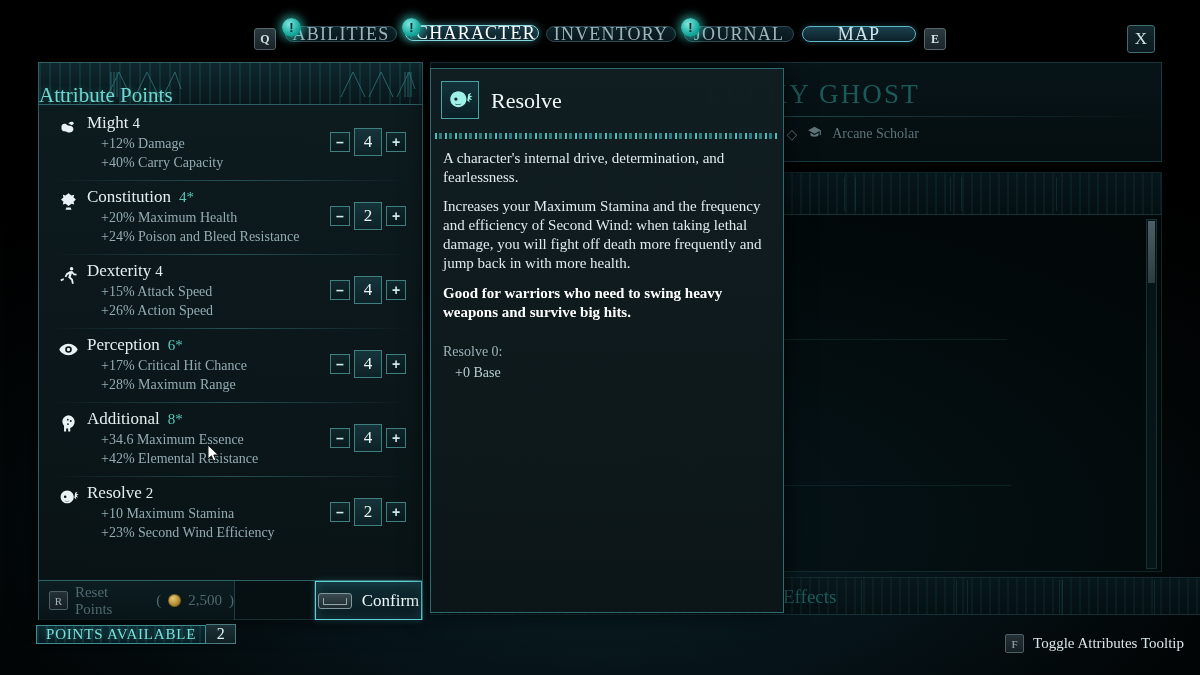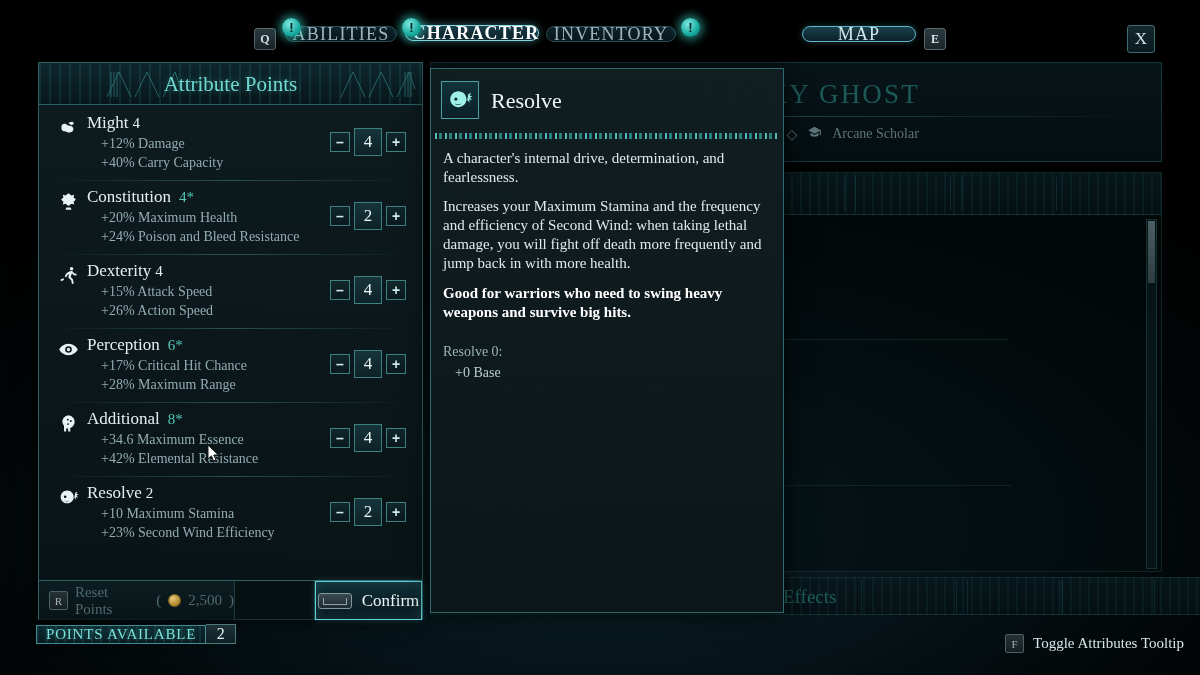--- a/index.html
+++ b/index.html
@@ -34,21 +34,21 @@
     color: #9fb6bd; font-size: 18px; letter-spacing: 1.2px;
     border: 1px solid #2c4a52; border-radius: 11px;
     background: linear-gradient(180deg, rgba(18,42,50,.85), rgba(10,26,32,.9));
     text-transform: uppercase;
   }
   .navtab.active {
     color: #ffffff;
     border: 1px solid #86d8e2;
     background: linear-gradient(180deg, rgba(24,58,70,.95), rgba(12,32,40,.98));
     box-shadow: 0 0 9px rgba(110,210,225,.45), inset 0 0 10px rgba(90,190,210,.18);
-    font-weight: bold;
+    font-weight: normal;
     padding-left: 8px;
   }
   .navtab.hover {
     color: #cfe6ec;
     border: 1px solid #5fb8c8;
     background: linear-gradient(180deg, rgba(28,68,82,.95), rgba(12,34,44,.95));
     box-shadow: 0 0 6px rgba(90,190,210,.3);
   }
   .alertdot {
     position: absolute; width: 19px; height: 19px; border-radius: 50%;
@@ -137,21 +137,21 @@
     box-shadow: 0 0 22px rgba(0,0,0,.7);
   }
   #points-head {
     position: absolute; left: 0; top: 0; width: 383px; height: 42px;
     border-bottom: 1px solid #2d6166;
     background:
       repeating-linear-gradient(90deg, rgba(40,120,124,.20) 0 2px, transparent 2px 10px),
       linear-gradient(180deg, rgba(14,40,46,.95), rgba(8,22,26,.95));
   }
   #points-title {
-    position: absolute; left: 0; top: 9px; width: 383px; text-align: center;
+    position: absolute; left: 0; top: 20px; width: 383px; text-align: left;
     color: #6fd8d2; font-size: 21px; text-shadow: 0 0 8px rgba(90,210,205,.4);
   }
   .orn2 { position: absolute; top: 6px; width: 78px; height: 30px; opacity: .55; }
   .orn2 svg { width: 100%; height: 100%; }
   #attr-list { position: absolute; left: 0; top: 43px; width: 383px; height: 472px; }
   .attr-row { position: absolute; left: 0; width: 383px; height: 70px; }
   .attr-sep { position: absolute; left: 12px; width: 359px; height: 1px;
     background: linear-gradient(90deg, rgba(45,97,102,0), rgba(62,128,132,.55), rgba(45,97,102,0)); }
   .attr-icon {
     position: absolute; left: 18px; top: 6px; width: 22px; height: 22px;
@@ -369,20 +369,21 @@
 
     <div class="alertdot" style="left:282px; top:18px;">!</div>
     <div class="navtab" style="left:285px; top:26px; width:112px;">ABILITIES</div>
 
     <div class="alertdot" style="left:402px; top:18px;">!</div>
     <div class="navtab active" style="left:405px; top:25px; width:134px;">CHARACTER</div>
 
     <div class="navtab" style="left:546px; top:26px; width:130px;">INVENTORY</div>
 
     <div class="alertdot" style="left:681px; top:18px;">!</div>
+    <div class="navtab" style="left:684px; top:26px; width:110px;">JOURNAL</div>
 
     <div class="navtab hover" style="left:802px; top:26px; width:114px;">MAP</div>
 
     <div class="keycap" style="left:924px; top:28px;">E</div>
     <div class="xbtn" style="left:1127px; top:25px;">X</div>
   </div>
 
   <div id="points-panel">
     <div id="points-head">
       <div class="orn2" style="left:66px">

